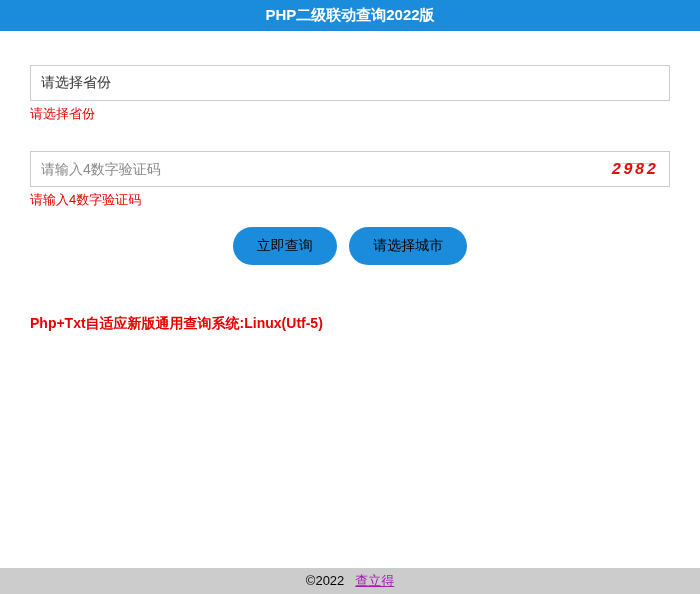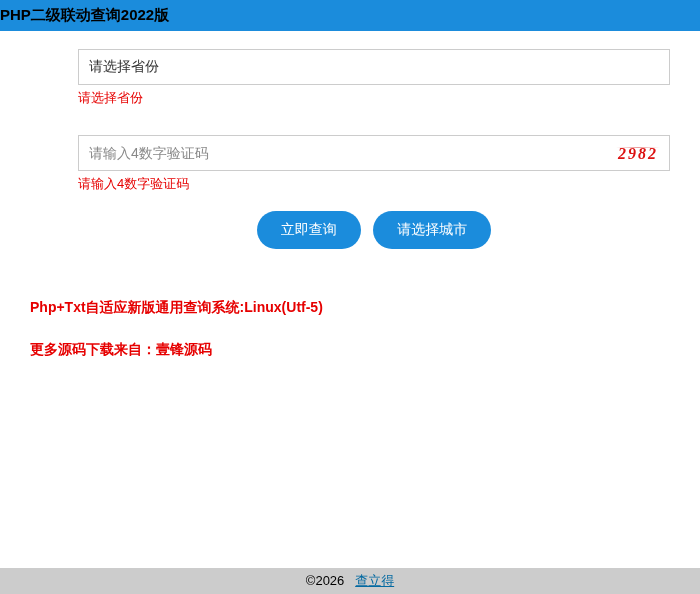--- a/index.html
+++ b/index.html
@@ -10,28 +10,28 @@
     body {
       font-family: "Microsoft YaHei", Arial, sans-serif;
       background: #fff;
       width: 700px;
       height: 594px;
       position: relative;
       overflow: hidden;
     }
     .header {
       background: #1b8cdc;
-      color: #000000;
+      color: #ffffff;
+      text-align: center;
       padding: 6px 0;
       font-size: 15px;
       font-weight: bold;
     }
     .form-container {
-      padding: 18px 30px 0 30px;
-      margin-left: 48px;
+      padding: 34px 30px 0 30px;
     }
     .input-field {
       width: 100%;
       padding: 9px 10px;
       border: 1px solid #ccc;
       font-size: 14px;
       color: #333;
       background: #fff;
       margin-bottom: 2px;
       outline: none;
@@ -50,21 +50,21 @@
       height: 14px;
     }
     .captcha-wrap {
       position: relative;
     }
     .captcha-display {
       position: absolute;
       right: 12px;
       top: 50%;
       transform: translateY(-50%);
-      font-family: Liberation Serif, serif;
+      font-family: Liberation Mono, monospace;
       font-size: 16px;
       font-style: italic;
       color: #d11;
       letter-spacing: 2px;
       user-select: none;
       font-weight: bold;
     }
     .captcha-display::after {
       content: "";
       position: absolute;
@@ -74,21 +74,21 @@
       height: 1px;
       background: linear-gradient(90deg, transparent, rgba(200,0,0,0.4), transparent);
     }
     .button-row {
       text-align: center;
       margin-top: 18px;
     }
     .btn {
       display: inline-block;
       background: #1b8cdc;
-      color: #ffffff;
+      color: #000000;
       border: none;
       border-radius: 20px;
       padding: 10px 24px;
       font-size: 14px;
       cursor: pointer;
       margin: 0 4px;
       font-family: inherit;
     }
     .info-section {
       padding: 50px 30px 0 30px;
@@ -104,21 +104,21 @@
       bottom: 0;
       left: 0;
       right: 0;
       background: #ccc;
       text-align: center;
       padding: 4px 0;
       font-size: 13px;
       color: #000;
     }
     .footer a {
-      color: #0369a1;
+      color: #a21caf;
       text-decoration: underline;
     }
   </style>
 </head>
 <body>
 
 <div class="header">
   <span>PHP二级联动查询2022版</span>
 </div>
 
@@ -137,22 +137,19 @@
 
   <div class="button-row">
     <button class="btn">立即查询</button>
     <button class="btn">请选择城市</button>
   </div>
 
 </div>
 
 <div class="info-section">
   <div class="info-line">Php+Txt自适应新版通用查询系统:Linux(Utf-5)</div>
-  <div class="info-line">
-    <span>更多源码下载来自：</span><span>壹锋源码</span>
-  </div>
 </div>
 
 <div class="footer">
-  <span>©2026</span>
+  <span>©2022</span>
   &nbsp;
   <a href="#">查立得</a>
 </div>
 
 </body></html>

